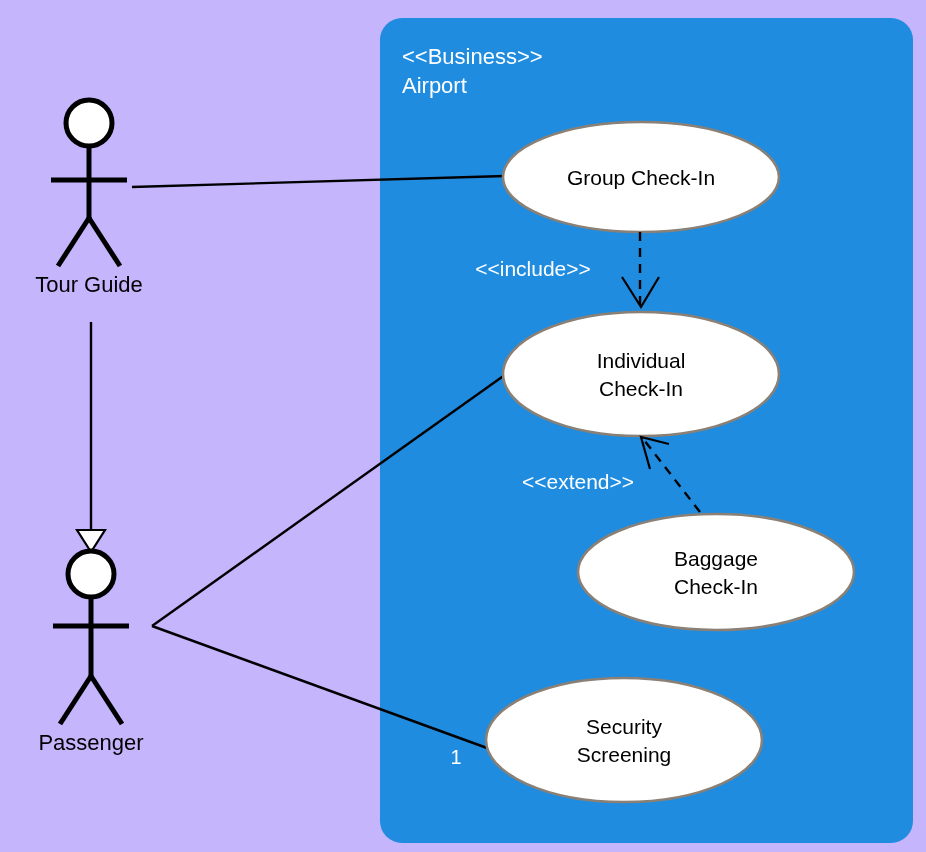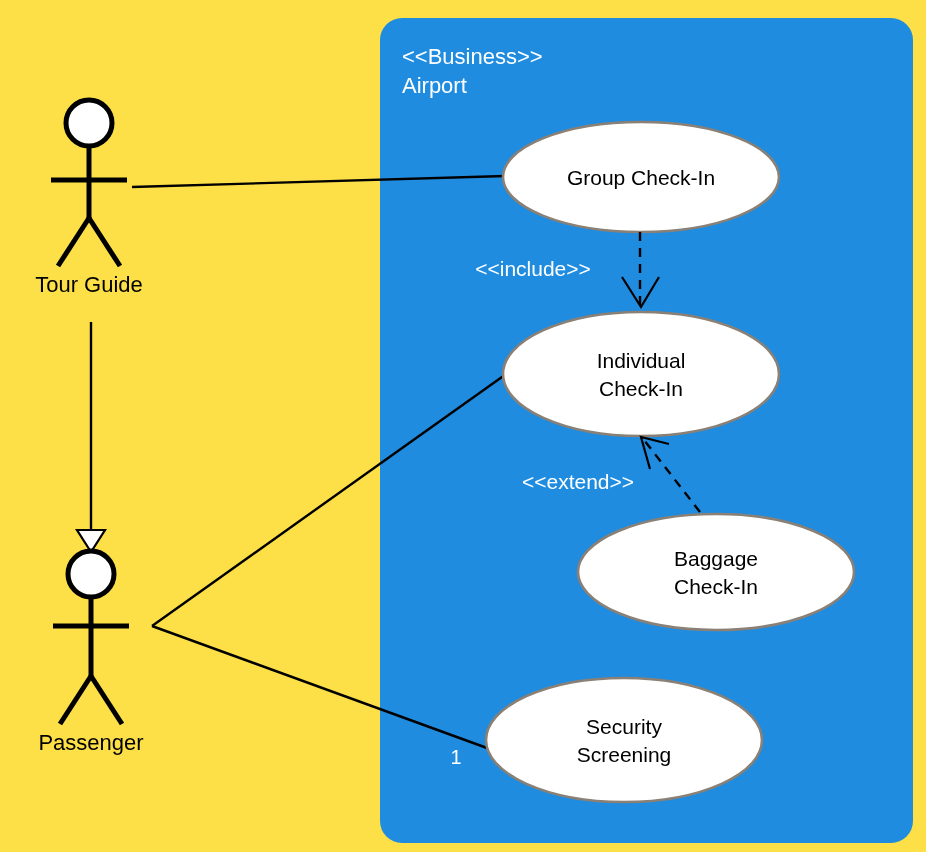--- a/index.html
+++ b/index.html
@@ -4,21 +4,21 @@
 <style>
   html, body {
     margin: 0;
     padding: 0;
     background: #ffffff;
   }
   #canvas {
     position: relative;
     width: 926px;
     height: 852px;
-    background: #fde047;
+    background: #c4b5fd;
     font-family: "Liberation Sans", sans-serif;
     overflow: hidden;
   }
   #diagram-svg {
     position: absolute;
     top: 0;
     left: 0;
     width: 926px;
     height: 852px;
   }

